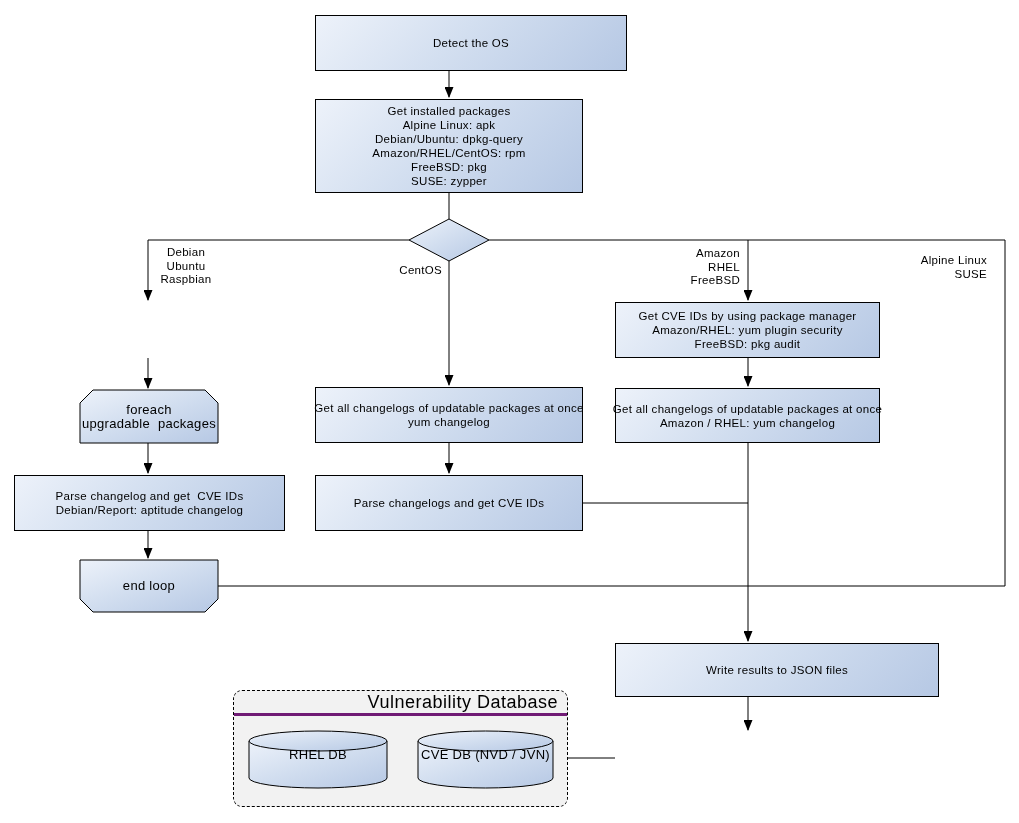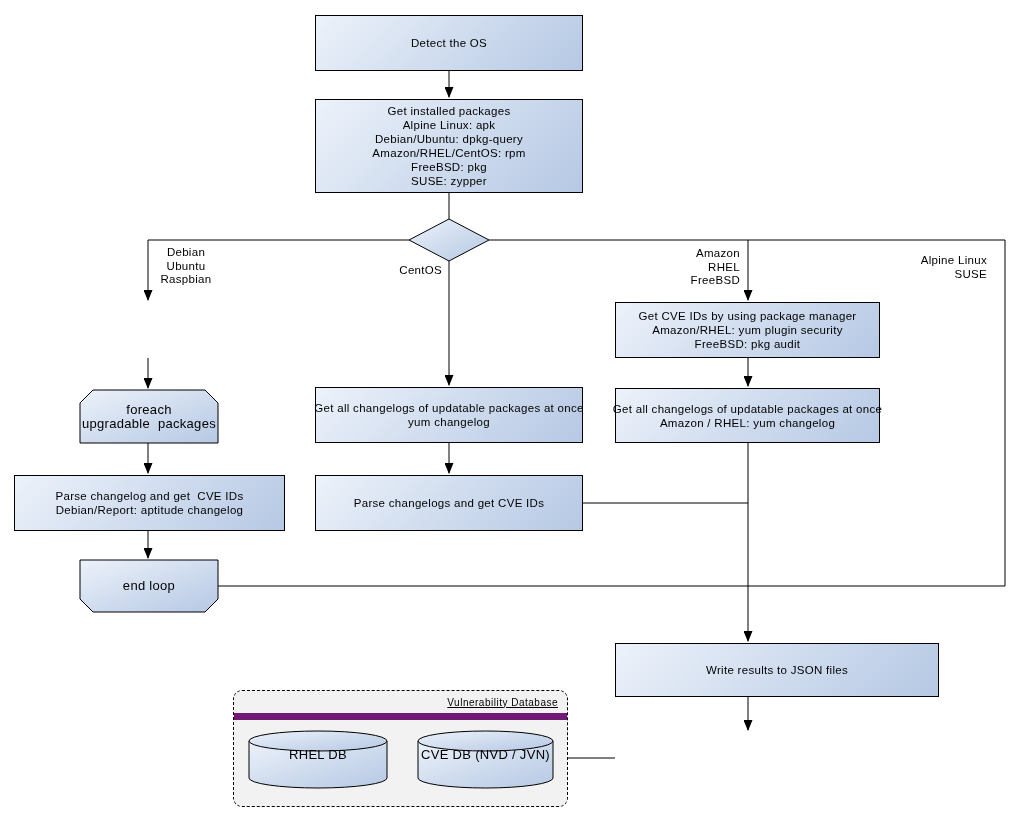--- a/index.html
+++ b/index.html
@@ -19,21 +19,21 @@
     position:absolute;display:flex;align-items:center;justify-content:center;
     text-align:center;white-space:pre;font-size:13px;line-height:14px;letter-spacing:.3px;
     background:transparent;border:none;
   }
   .edge-label{
     position:absolute;white-space:pre;font-size:11.5px;line-height:13.5px;letter-spacing:.3px;
   }
   .edge-label.center{text-align:center;}
   .edge-label.right{text-align:right;}
   
-  #n-detect-os        {left:315px;top:15px; width:268px;height:56px;}
+  #n-detect-os        {left:315px;top:15px; width:312px;height:56px;}
   #n-get-installed    {left:315px;top:99px; width:268px;height:94px;}
   #n-check-upgradable {left:14px; top:302px;width:271px;height:56px;}
   #n-parse-deb        {left:14px; top:475px;width:271px;height:56px;}
   #n-centos-changelogs{left:315px;top:387px;width:268px;height:56px;}
   #n-centos-parse     {left:315px;top:475px;width:268px;height:56px;}
   #n-amazon-cve       {left:615px;top:302px;width:265px;height:56px;}
   #n-amazon-changelogs{left:615px;top:388px;width:265px;height:55px;}
   #n-write-json       {left:615px;top:643px;width:324px;height:54px;}
   #n-report           {left:615px;top:732px;width:268px;height:54px;}
   #l-foreach          {left:80px; top:390px;width:138px;height:53px;}
@@ -41,22 +41,22 @@
   #lbl-debian {left:150px;top:246px;width:72px;}
   #lbl-centos {left:380px;top:264px;width:62px;}
   #lbl-amazon {left:668px;top:247px;width:72px;}
   #lbl-alpine {left:880px;top:254px;width:107px;}
   
   #vuln-group{
     position:absolute;left:233px;top:690px;width:335px;height:117px;box-sizing:border-box;
     background:#f2f2f2;border:1px dashed #000;border-radius:9px;
   }
   #vuln-group .group-header{
-    height:22px;border-bottom:7px solid #701a75;display:flex;align-items:center;justify-content:flex-end;
-    padding-right:9px;font-size:10px;letter-spacing:.5px;text-decoration:underline;
+    height:22px;border-bottom:3px solid #701a75;display:flex;align-items:center;justify-content:flex-end;
+    padding-right:9px;font-size:18px;letter-spacing:.5px;
   }
   #lbl-oval-db{left:249px;top:748px;width:138px;}
   #lbl-cve-db {left:418px;top:748px;width:135px;}
 </style>
 </head>
 <body>
 
 <div id="canvas">
 
   <div id="vuln-group">

